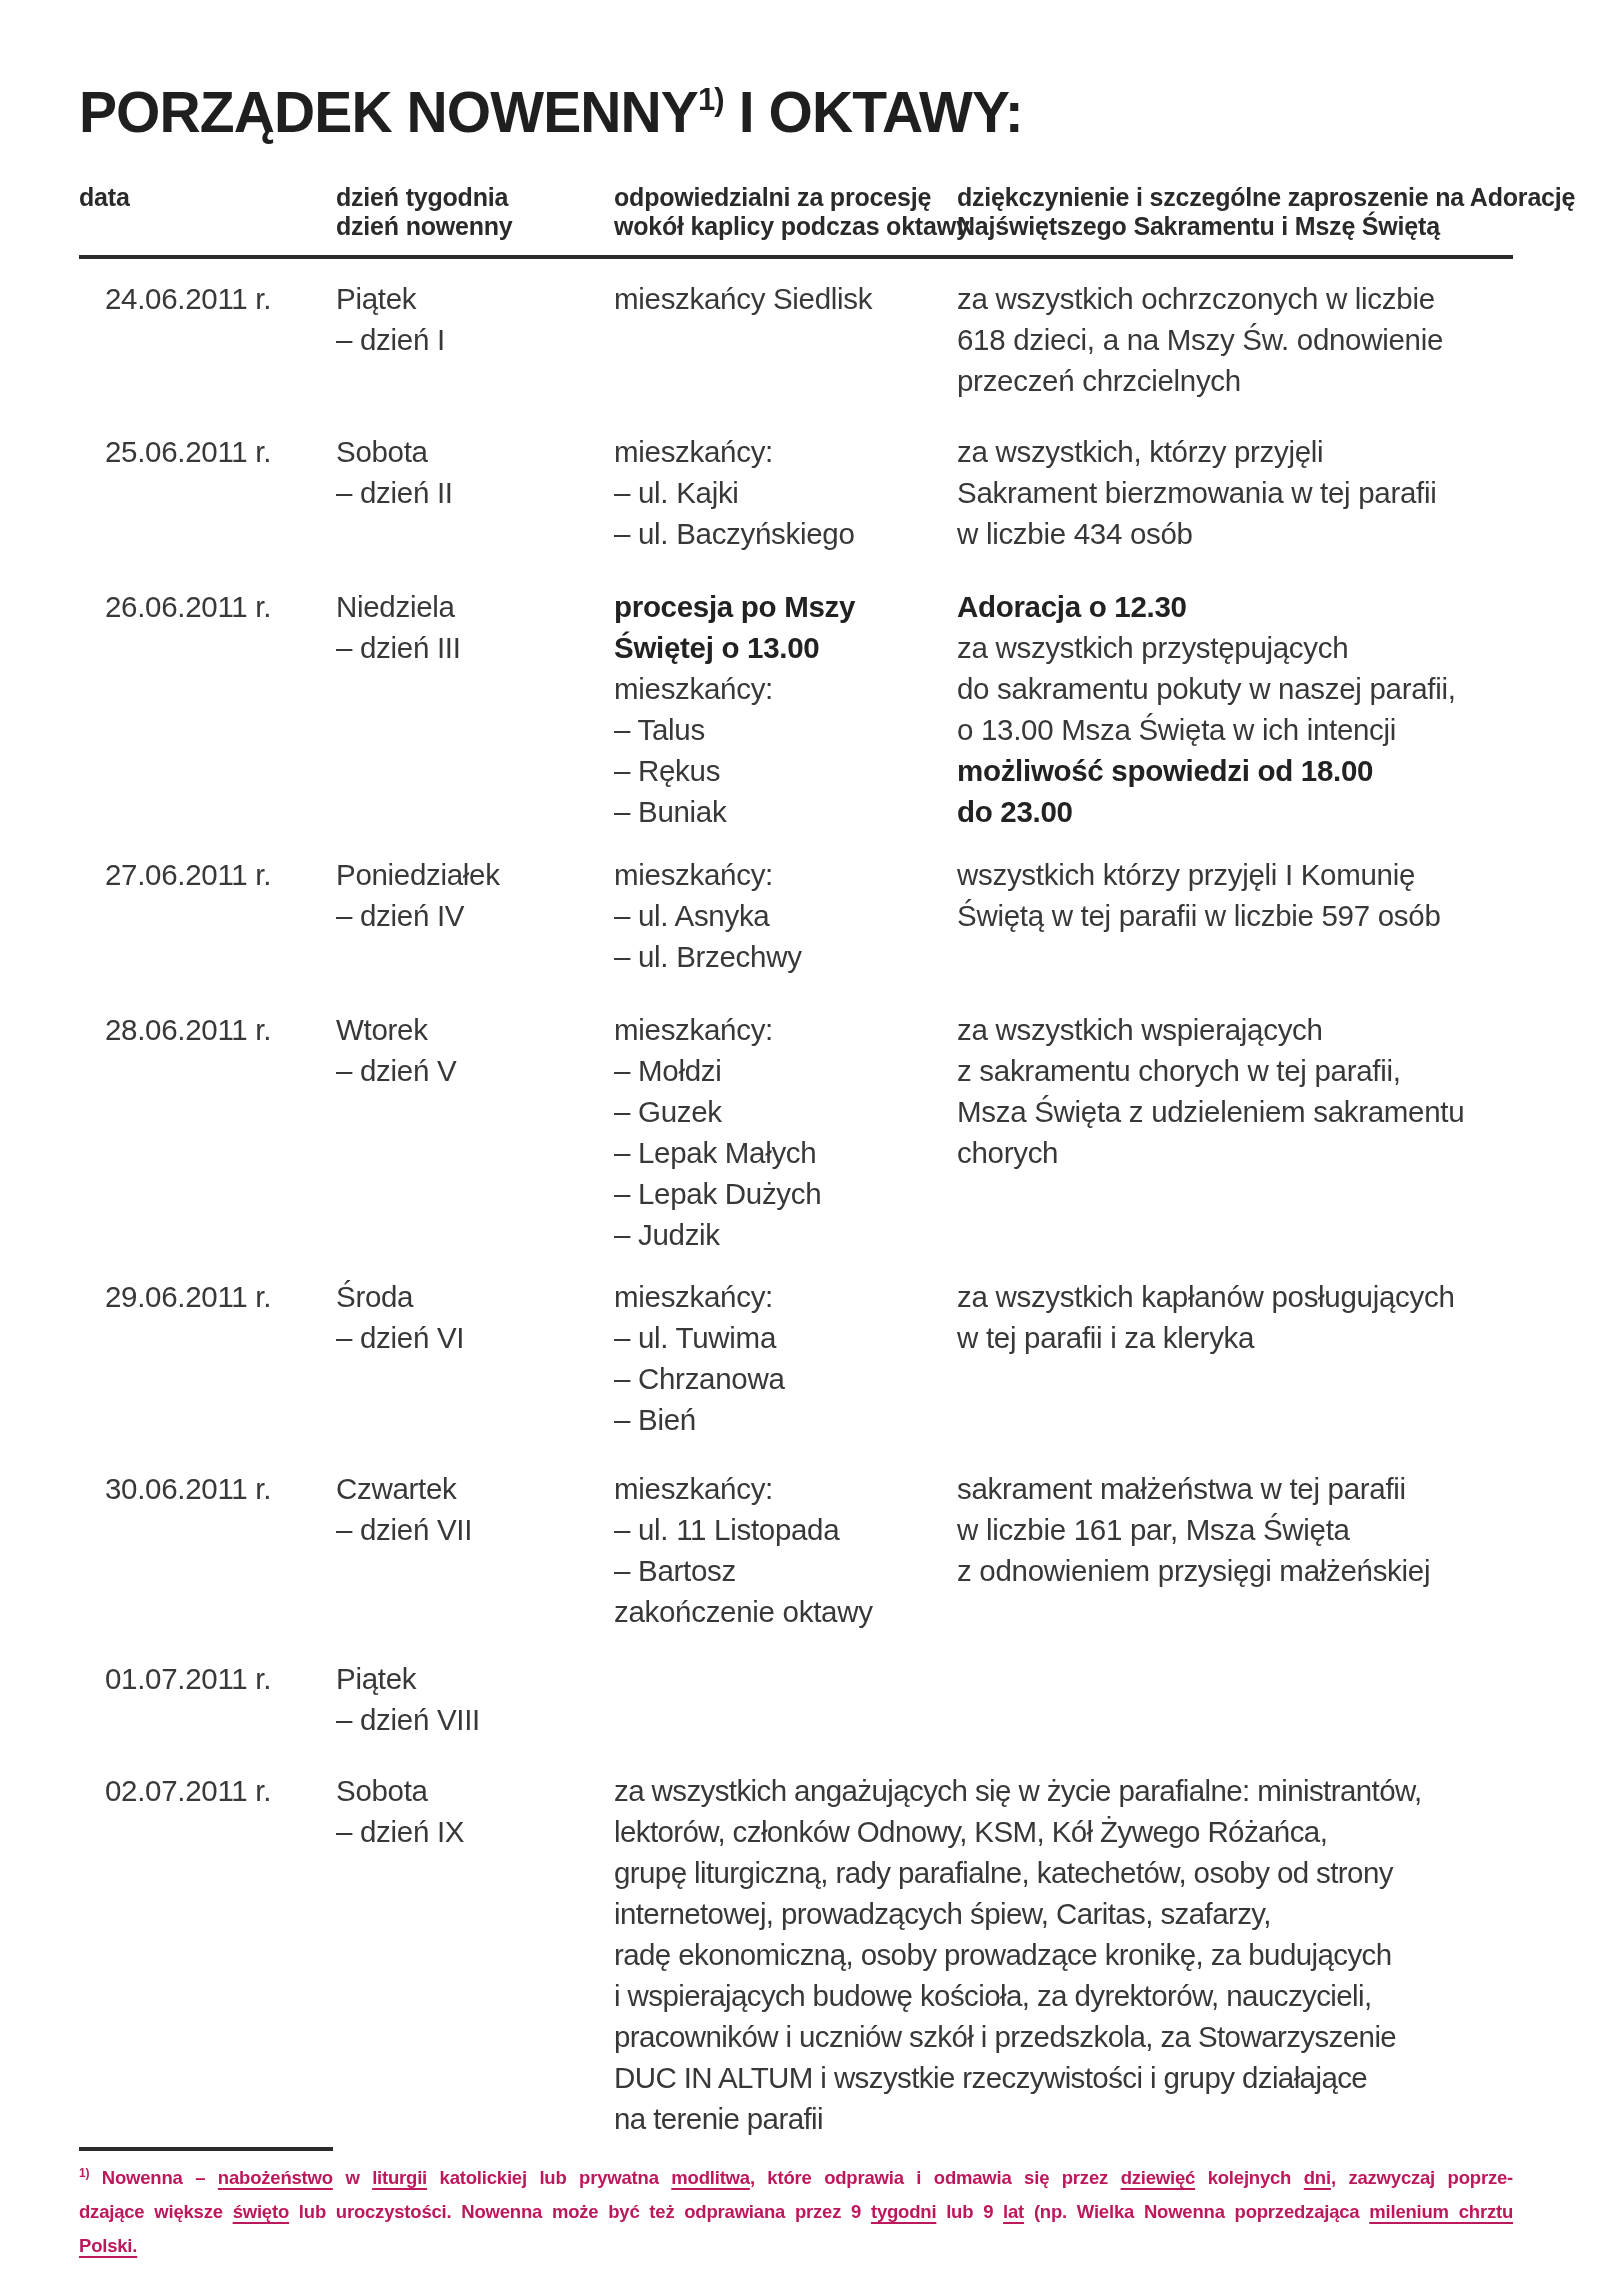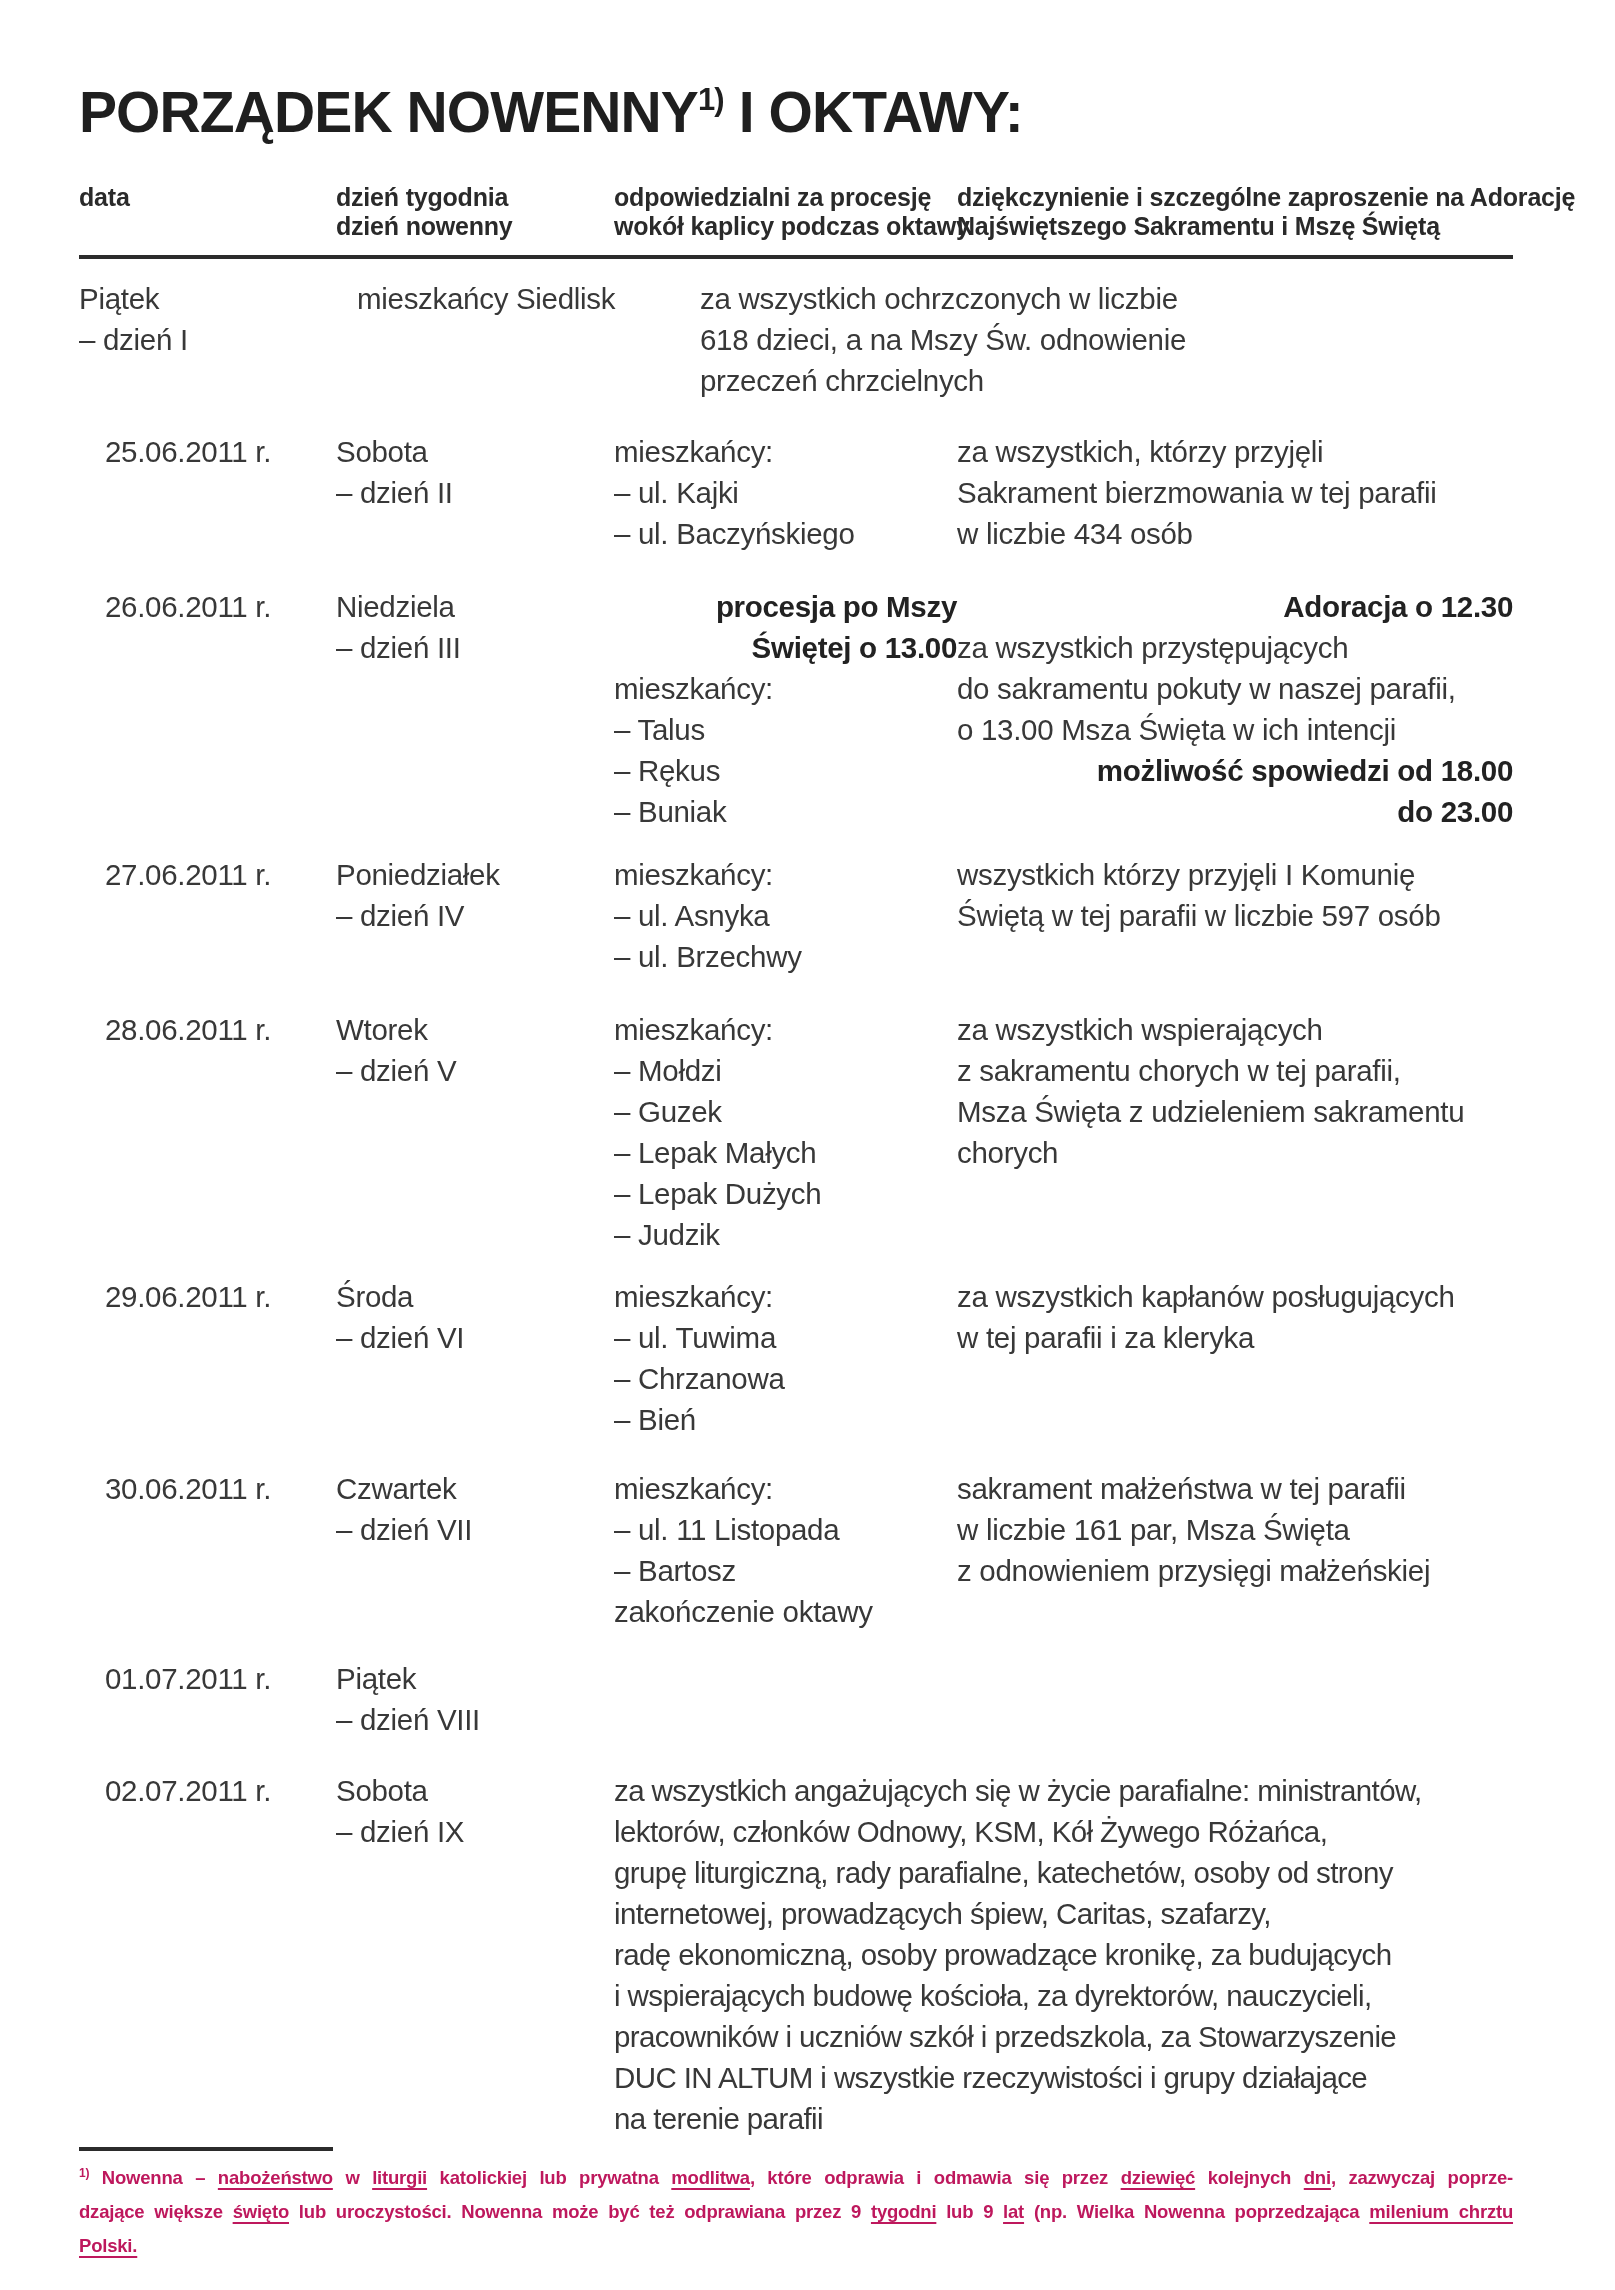--- a/index.html
+++ b/index.html
@@ -22,21 +22,21 @@
   .tbody .row:nth-child(6){margin-bottom:28px}
   .tbody .row:nth-child(7){margin-bottom:26px}
   .tbody .row:nth-child(8){margin-bottom:29.5px}
   .c1 { width:257px; box-sizing:border-box; padding-left:26px; }
   .thead .c1 { padding-left:0; }
   .c2 { width:278px; }
   .c3 { width:343px; }
   .c4 { flex:1; min-width:0; }
   .cm { flex:1; min-width:0; letter-spacing:-0.6px; }
   .ln { white-space:nowrap; }
-  .ln.b { font-weight:bold; color:#222222;text-align:right; }
+  .ln.b { font-weight:bold; color:#222222; }
   .foot-rule { width:254px; height:4.6px; background:#2b2b2b; margin-top:8.3px; }
   .footnote { margin-top:10px; font-size:18.5px; font-weight:bold; line-height:34px; color:#be185d; letter-spacing:-0.2px; }
   .fline.just { text-align:justify; text-align-last:justify; }
   .fline .u { text-decoration:underline; text-underline-offset:3.7px; text-decoration-thickness:1.8px; }
   .fline sup { font-size:12px; line-height:0; }
 </style>
 </head>
 <body>
 
 <div class="page">
@@ -57,20 +57,21 @@
         <div class="ln">dziękczynienie i szczególne zaproszenie na Adorację</div>
         <div class="ln">Najświętszego Sakramentu i Mszę Świętą</div>
       </div>
   </div>
 
   <div class="rule"></div>
 
   <div class="tbody">
 
     <div class="row">
+      <div class="c1">24.06.2011 r.</div>
       <div class="c2">
           <div class="ln">Piątek</div>
           <div class="ln">– dzień I</div>
         </div>
       <div class="c3">
           <div class="ln">mieszkańcy Siedlisk</div>
         </div>
       <div class="c4">
           <div class="ln">za wszystkich ochrzczonych w liczbie</div>
           <div class="ln">618 dzieci, a na Mszy Św. odnowienie</div>

